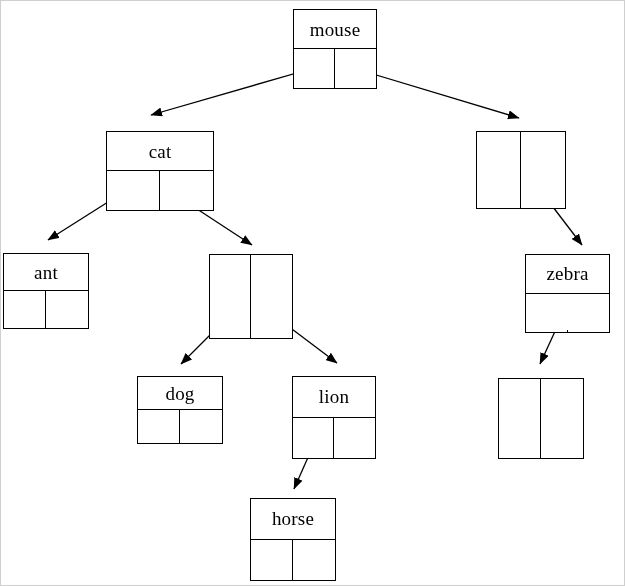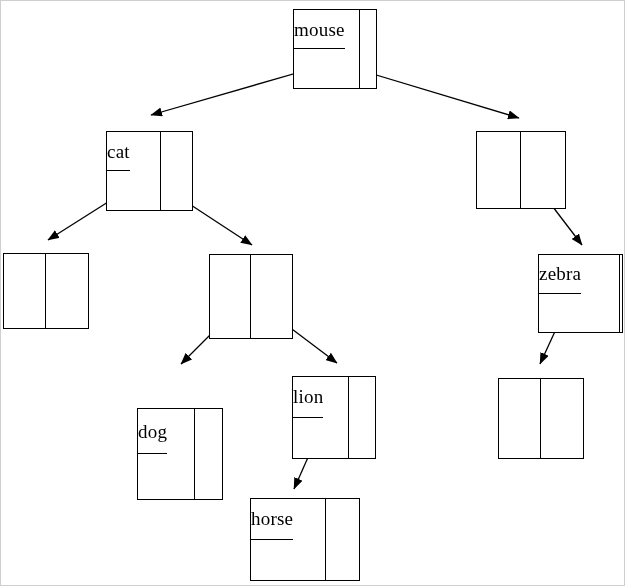--- a/index.html
+++ b/index.html
@@ -24,21 +24,21 @@
     width: 625px;
     height: 586px;
     pointer-events: none;
   }
   .node {
     position: absolute;
     box-sizing: border-box;
     border: 1.4px solid #000000;
     background: #ffffff;
     display: flex;
-    flex-direction: row;
+    flex-direction: column;
   }
   .node-label {
     flex: 0 0 auto;
     height: 50%;
     display: flex;
     align-items: center;
     justify-content: center;
     font-size: 19px;
     line-height: 1;
     color: #000000;
@@ -83,73 +83,74 @@
   </svg>
 
   <div id="nodes">
       <div class="node" style="left: 292px; top: 8px; width: 84px; height: 80px;">
         <div class="node-label">mouse</div>
         <div class="node-ptrs">
           <div class="ptr left"></div>
           <div class="ptr right"></div>
         </div>
       </div>
-      <div class="node" style="left: 105px; top: 130px; width: 87px; height: 80px;">
+      <div class="node" style="left: 105px; top: 130px; width: 108px; height: 80px;">
         <div class="node-label">cat</div>
         <div class="node-ptrs">
           <div class="ptr left"></div>
           <div class="ptr right"></div>
         </div>
       </div>
       <div class="node" style="left: 475px; top: 130px; width: 90px; height: 78px;">
         <div class="node-ptrs">
           <div class="ptr left"></div>
           <div class="ptr right"></div>
         </div>
       </div>
       <div class="node" style="left: 2px; top: 252px; width: 86px; height: 76px;">
+        <div class="node-label">ant</div>
         <div class="node-ptrs">
           <div class="ptr left"></div>
           <div class="ptr right"></div>
         </div>
       </div>
       <div class="node" style="left: 208px; top: 253px; width: 84px; height: 85px;">
         <div class="node-ptrs">
           <div class="ptr left"></div>
           <div class="ptr right"></div>
         </div>
       </div>
-      <div class="node" style="left: 537px; top: 253px; width: 85px; height: 79px; gap: 36px;">
+      <div class="node" style="left: 524px; top: 253px; width: 85px; height: 79px; gap: 36px;">
         <div class="node-label">zebra</div>
         <div class="node-ptrs">
           <div class="ptr left"></div>
           <div class="ptr right"></div>
         </div>
       </div>
-      <div class="node" style="left: 136px; top: 375px; width: 86px; height: 92px; margin-top: 32px;">
+      <div class="node" style="left: 136px; top: 375px; width: 86px; height: 68px;">
         <div class="node-label">dog</div>
         <div class="node-ptrs">
           <div class="ptr left"></div>
           <div class="ptr right"></div>
         </div>
       </div>
       <div class="node" style="left: 291px; top: 375px; width: 84px; height: 83px;">
         <div class="node-label">lion</div>
         <div class="node-ptrs">
           <div class="ptr left"></div>
           <div class="ptr right"></div>
         </div>
       </div>
       <div class="node" style="left: 497px; top: 377px; width: 86px; height: 81px;">
         <div class="node-ptrs">
           <div class="ptr left"></div>
           <div class="ptr right"></div>
         </div>
       </div>
-      <div class="node" style="left: 249px; top: 497px; width: 110px; height: 83px;">
+      <div class="node" style="left: 249px; top: 497px; width: 86px; height: 83px;">
         <div class="node-label">horse</div>
         <div class="node-ptrs">
           <div class="ptr left"></div>
           <div class="ptr right"></div>
         </div>
       </div>
     </div>
 
 </div>
 

